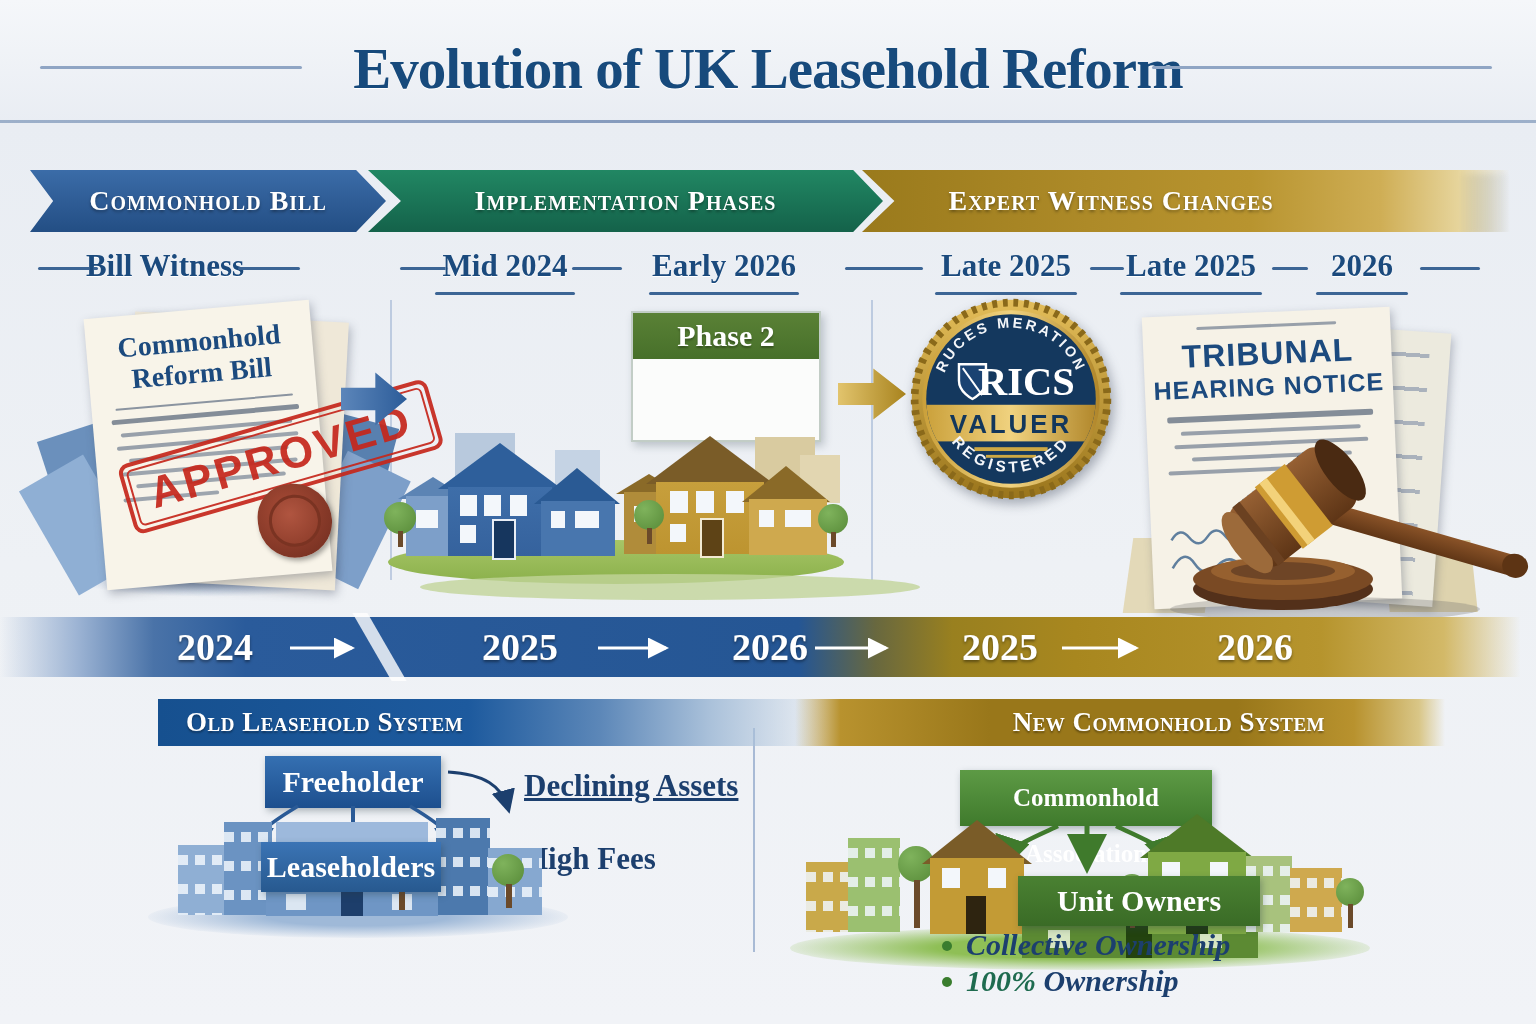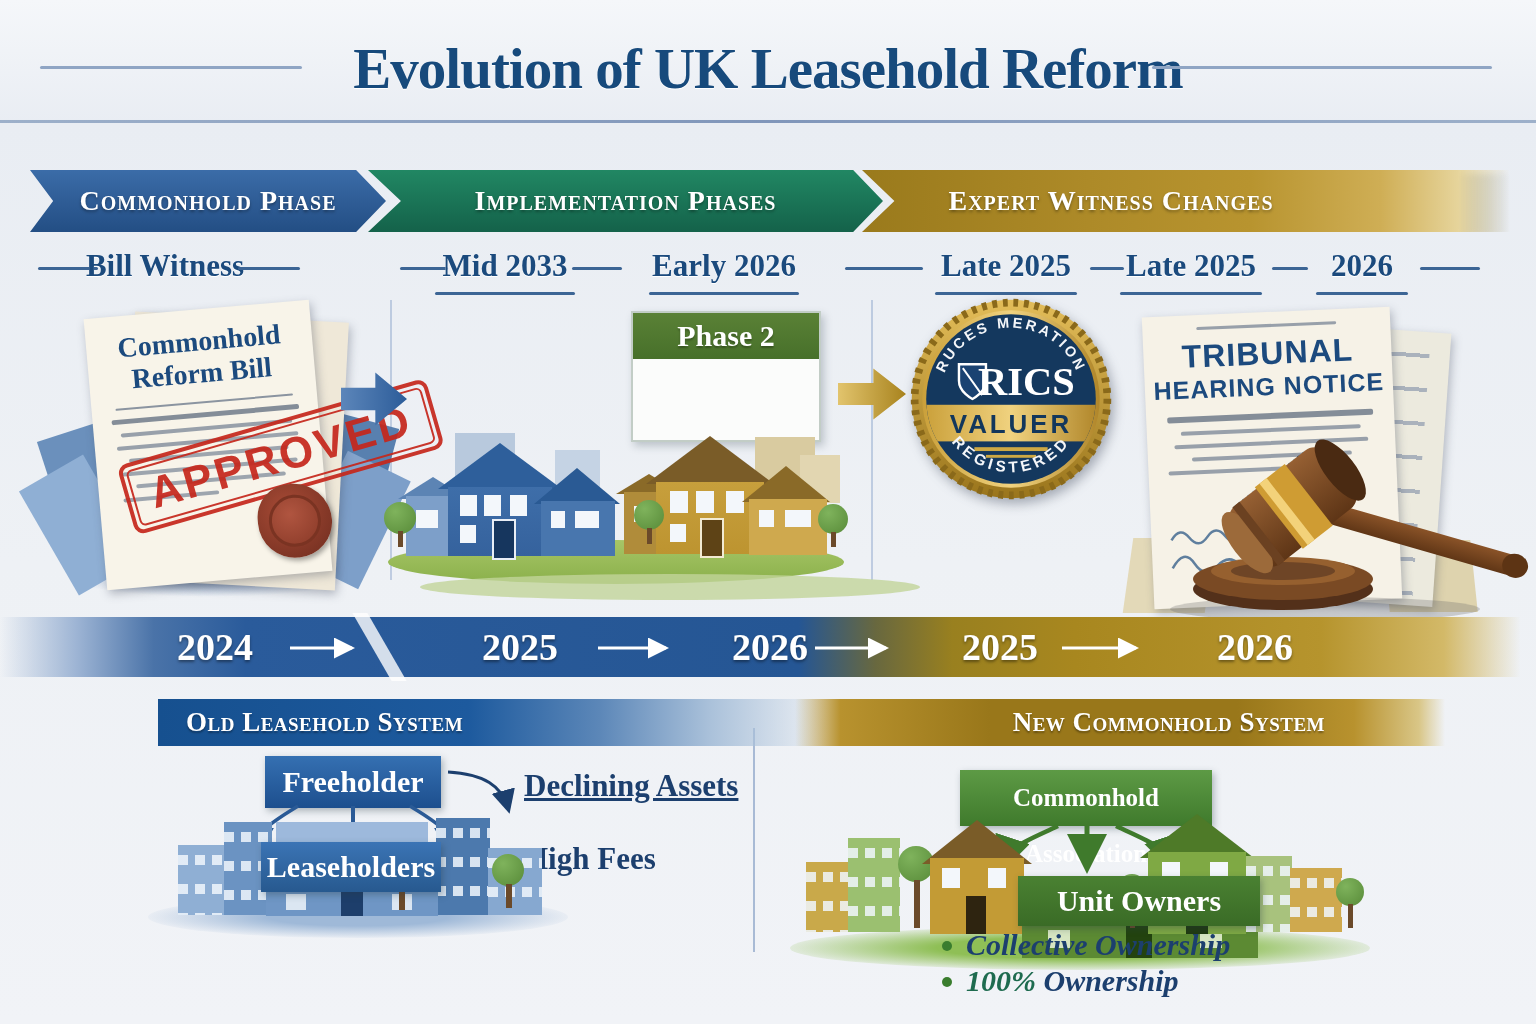--- a/index.html
+++ b/index.html
@@ -70,34 +70,34 @@
 <body>
 
 <div id="stage">
 
   <div class="abs trule" style="left:40px;width:262px;"></div>
   <div class="abs title">Evolution of UK Leasehold Reform</div>
   <div class="abs trule" style="left:1152px;width:340px;"></div>
   <div class="abs hline"></div>
 
   <div class="abs banner b1">
-    <span>Commonhold Phase</span>
+    <span>Commonhold Bill</span>
   </div>
   <div class="abs banner b2">
     <span>Implementation Phases</span>
   </div>
   <div class="abs banner b3">
     <span>Expert Witness Changes</span>
   </div>
 
   <div class="abs dash" style="left:38px;width:60px;"></div>
   <div class="abs ms" style="left:165px;">Bill Witness</div>
   <div class="abs dash" style="left:238px;width:62px;"></div>
   <div class="abs dash" style="left:400px;width:48px;"></div>
-  <div class="abs ms" style="left:505px;">Mid 2033</div>
+  <div class="abs ms" style="left:505px;">Mid 2024</div>
   <div class="abs msu" style="left:505px;width:140px;"></div>
   <div class="abs dash" style="left:572px;width:50px;"></div>
   <div class="abs ms" style="left:724px;">Early 2026</div>
   <div class="abs msu" style="left:724px;width:150px;"></div>
   <div class="abs dash" style="left:845px;width:78px;"></div>
   <div class="abs ms" style="left:1006px;">Late 2025</div>
   <div class="abs msu" style="left:1006px;width:142px;"></div>
   <div class="abs dash" style="left:1090px;width:34px;"></div>
   <div class="abs ms" style="left:1191px;">Late 2025</div>
   <div class="abs msu" style="left:1191px;width:142px;"></div>

